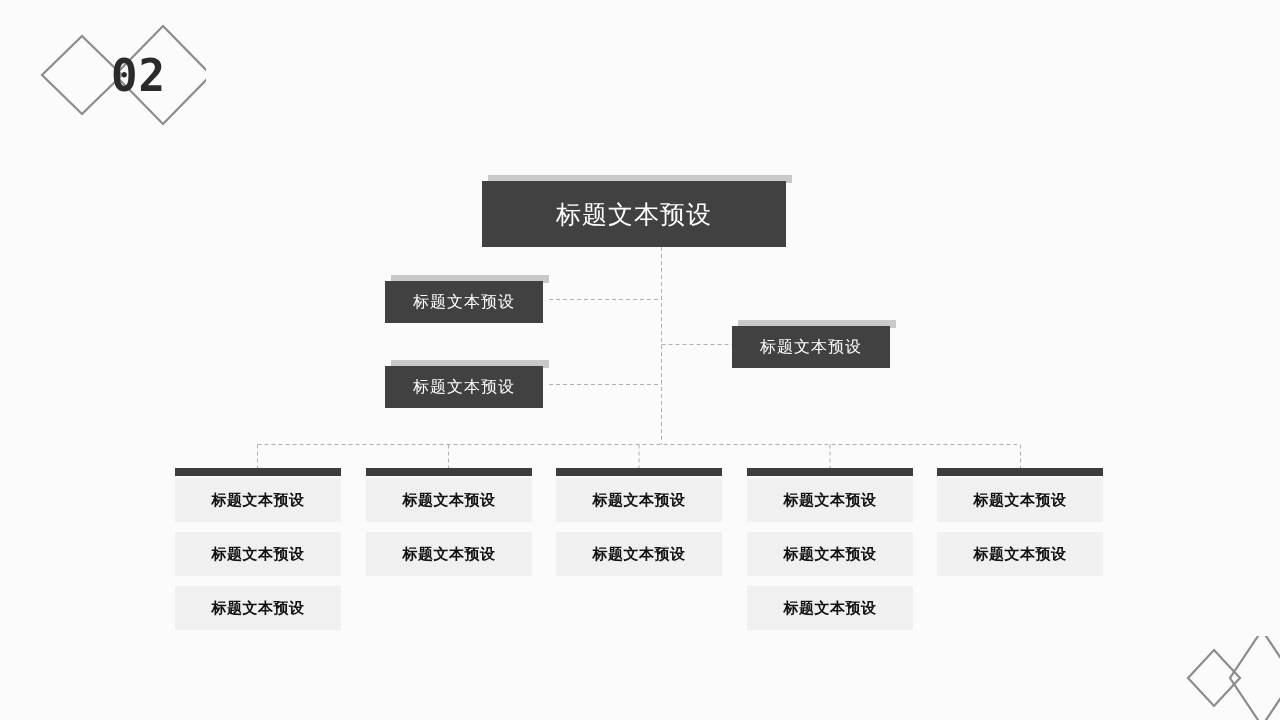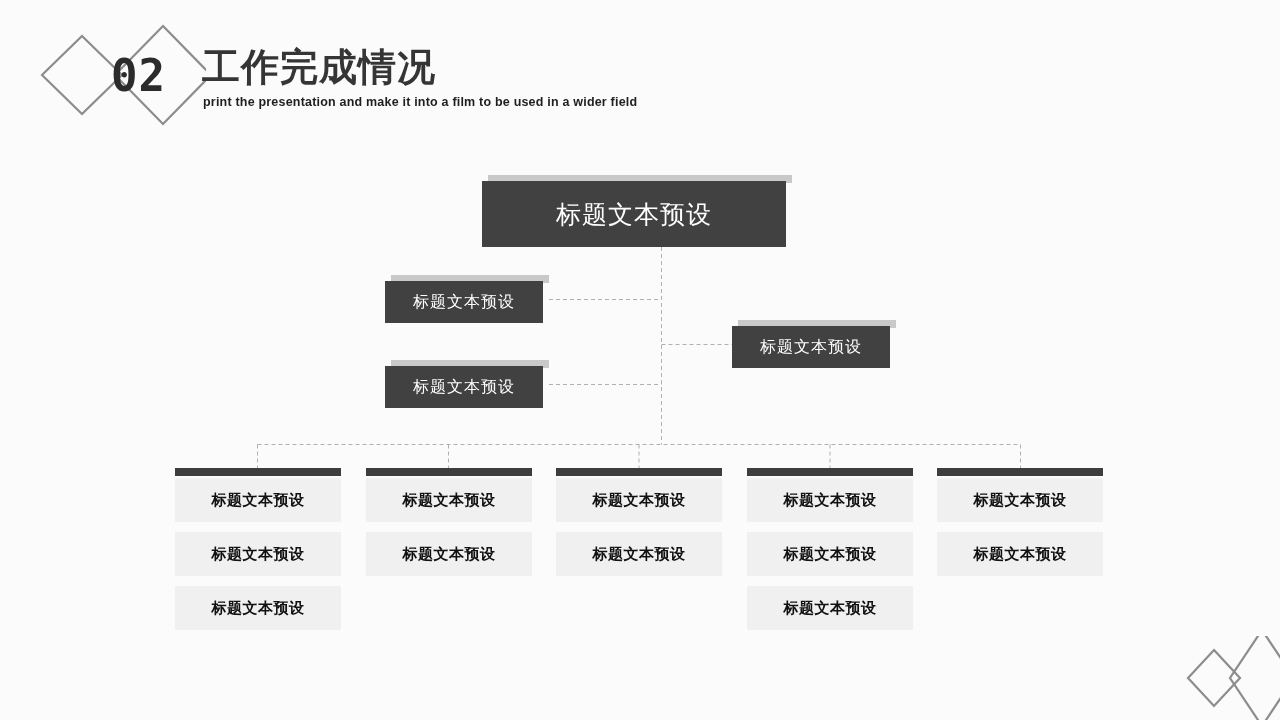--- a/index.html
+++ b/index.html
@@ -147,23 +147,21 @@
 
 <div id="header">
 
   <svg id="logo-mark" viewBox="0 0 170 106" xmlns="http://www.w3.org/2000/svg">
     <polygon points="46,14 86,53 46,92 6,53" fill="none" stroke="#8c8c8c" stroke-width="2.2"></polygon>
     <polygon points="127,4 175,53 127,102 79,53" fill="none" stroke="#8c8c8c" stroke-width="2.2"></polygon>
   </svg>
 
   <div id="section-number">02</div>
 
-  <div id="page-title">工作完成情况</div>
-
-  <div id="page-subtitle">print the presentation  and make it into a film to be used in a wider field</div>
+
 </div>
 
 <svg id="connectors" viewBox="0 0 1280 720" xmlns="http://www.w3.org/2000/svg">
   <g stroke="#b0b0b0" stroke-width="1" stroke-dasharray="4,3" fill="none">
 
     <line x1="661.5" y1="247" x2="661.5" y2="444.5"></line>
 
     <line x1="549" y1="299.5" x2="661.5" y2="299.5"></line>
 
     <line x1="549" y1="384.5" x2="661.5" y2="384.5"></line>

